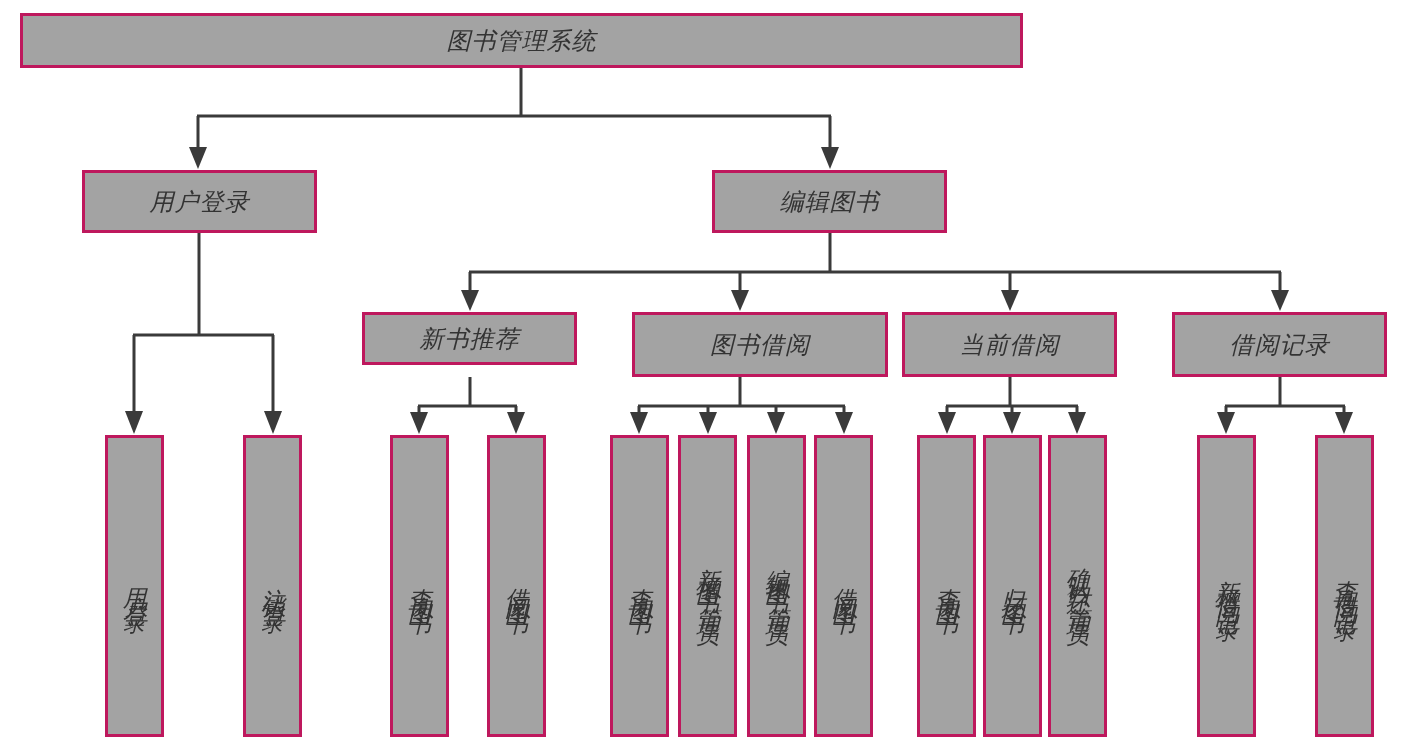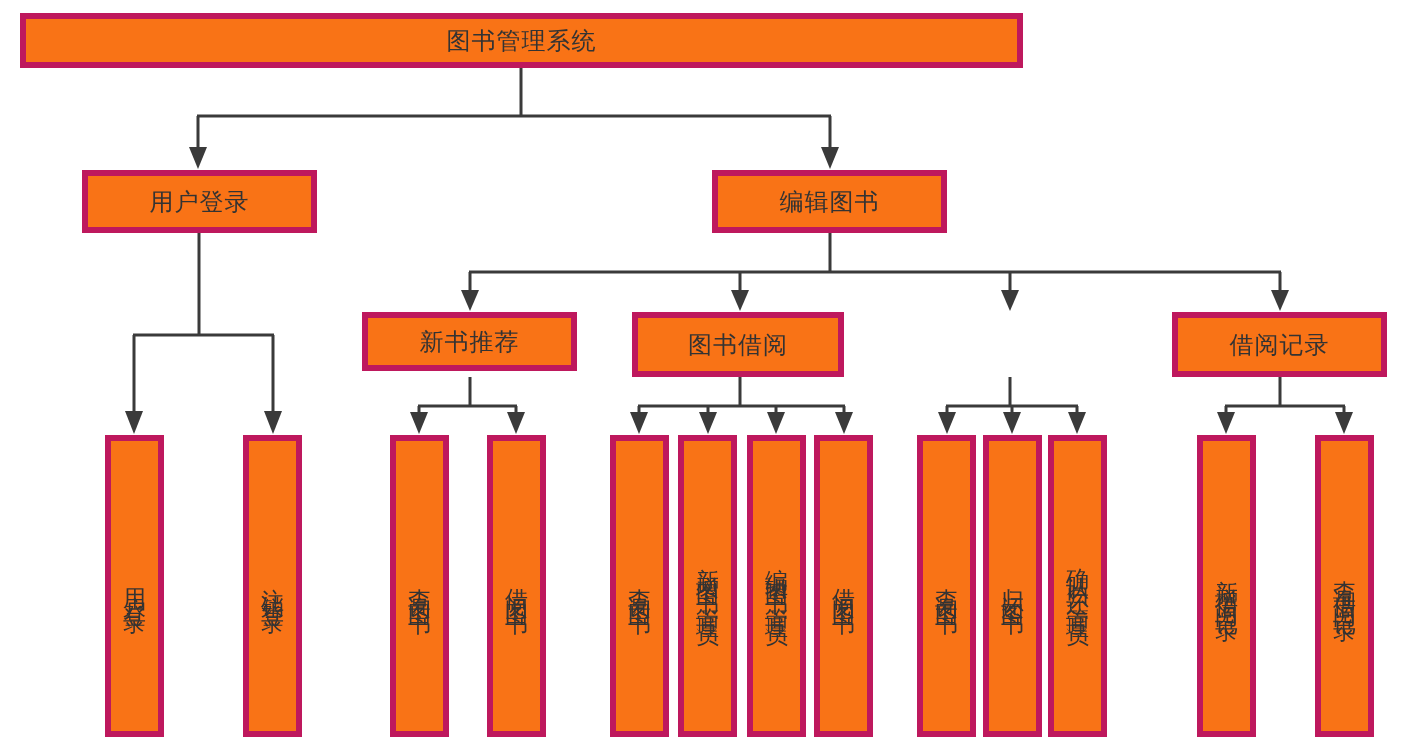--- a/index.html
+++ b/index.html
@@ -2,23 +2,24 @@
 <html><head>
 <meta charset="utf-8">
 <style>
   html,body{margin:0;padding:0;background:#fff;}
   .canvas{
     position:relative;width:1405px;height:747px;background:#ffffff;overflow:hidden;
     font-family:"Liberation Sans",sans-serif;color:#333333;
   }
   .svg-layer{position:absolute;left:0;top:0;width:1405px;height:747px;}
   .node{
-    position:absolute;box-sizing:border-box;background:#f97316;
-    border:6px solid #be185d;display:flex;align-items:center;justify-content:center;
+    position:absolute;box-sizing:border-box;background:#a3a3a3;
+    border:3px solid #be185d;display:flex;align-items:center;justify-content:center;
     color:#333333;
+    font-style:italic;
   }
   .h-node{font-size:24px;letter-spacing:1px;white-space:nowrap;}
   .v-node{
     writing-mode:vertical-lr;text-orientation:mixed;
     font-size:23px;letter-spacing:8px;line-height:1;
   }
   .watermark{
     position:absolute;right:14px;bottom:4px;
     font-size:21px;letter-spacing:1px;color:rgba(190,190,190,0.92);
     white-space:nowrap;z-index:5;
@@ -63,22 +64,23 @@
       <polygon points="1217,412 1235,412 1226,434"></polygon>
       <polygon points="1335,412 1353,412 1344,434"></polygon>
     </g>
   </svg>
 
   <div class="node h-node" style="left:20px;top:13px;width:1003px;height:55px;">图书管理系统</div>
 
   <div class="node h-node" style="left:82px;top:170px;width:235px;height:63px;">用户登录</div>
   <div class="node h-node" style="left:712px;top:170px;width:235px;height:63px;">编辑图书</div>
 
-  <div class="node h-node" style="left:362px;top:312px;width:215px;height:59px;">新书推荐</div>
-  <div class="node h-node" style="left:632px;top:312px;width:212px;height:65px;text-align:right;">图书借阅</div>
+  <div class="node h-node" style="left:362px;top:312px;width:215px;height:53px;">新书推荐</div>
+  <div class="node h-node" style="left:632px;top:312px;width:256px;height:65px;text-align:right;">图书借阅</div>
+  <div class="node h-node" style="left:902px;top:312px;width:215px;height:65px;">当前借阅</div>
   <div class="node h-node" style="left:1172px;top:312px;width:215px;height:65px;">借阅记录</div>
 
   <div class="node v-node" style="left:105px;top:435px;width:59px;height:302px;">用户登录</div>
   <div class="node v-node" style="left:243px;top:435px;width:59px;height:302px;">注销登录</div>
 
   <div class="node v-node" style="left:390px;top:435px;width:59px;height:302px;">查询图书</div>
   <div class="node v-node" style="left:487px;top:435px;width:59px;height:302px;">借阅图书</div>
 
   <div class="node v-node" style="left:610px;top:435px;width:59px;height:302px;">查询图书</div>
   <div class="node v-node" style="left:678px;top:435px;width:59px;height:302px;">新增图书（管理员）</div>

